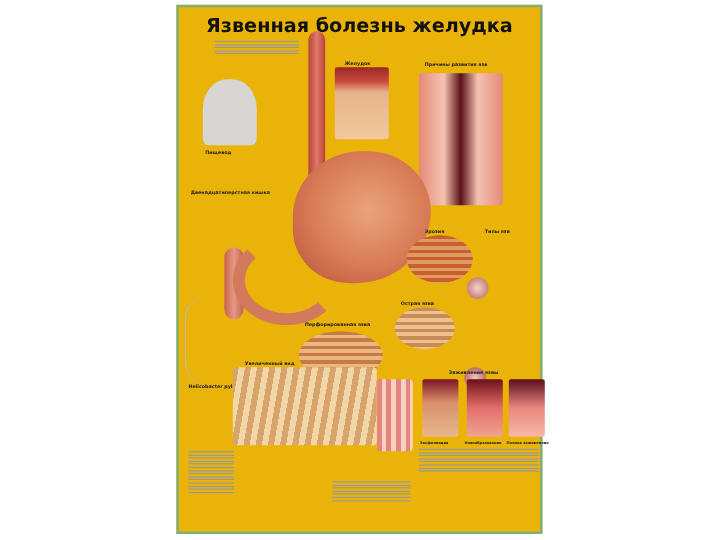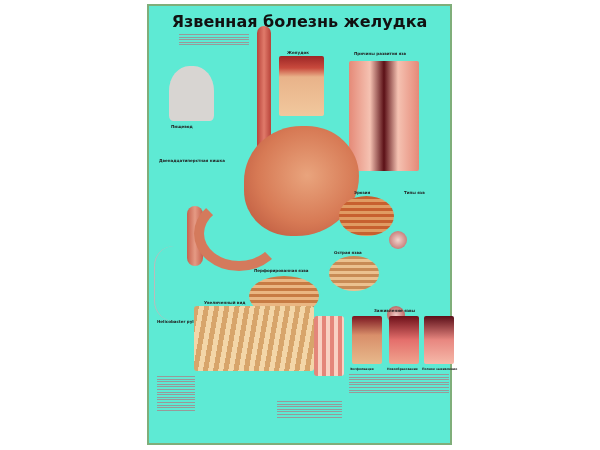--- a/index.html
+++ b/index.html
@@ -1,17 +1,17 @@
 <!DOCTYPE html>
 <html><head>
 <meta charset="utf-8">
 <style>
   html,body{margin:0;padding:0;background:#fff;}
   body{width:600px;height:450px;position:relative;overflow:hidden;font-family:"DejaVu Sans",sans-serif;}
-  .poster{position:absolute;left:147px;top:4px;width:305px;height:441px;border:2px solid #7fae7a;background:#5eead4;box-sizing:border-box;}
+  .poster{position:absolute;left:147px;top:4px;width:305px;height:441px;border:2px solid #7fae7a;background:#eab308;box-sizing:border-box;}
   .title{position:absolute;left:0;right:0;top:6px;text-align:center;font-weight:bold;font-size:16px;color:#111;font-family:"DejaVu Sans",sans-serif;}
   .lbl{position:absolute;font-size:4px;font-weight:bold;color:#222;white-space:nowrap;}
   .txt{position:absolute;font-size:2.6px;line-height:3.3px;color:#555;}
   .line{height:1px;background:#999;margin:0 0 1.6px 0;}
   .esoph{position:absolute;left:108px;top:20px;width:14px;height:140px;border-radius:7px;background:linear-gradient(90deg,#b8433a,#e07a6a,#b8433a);}
   .stomach{position:absolute;left:95px;top:120px;width:115px;height:110px;border-radius:55% 50% 60% 45%;background:radial-gradient(ellipse at 55% 45%,#e9a47d 0%,#d77a55 55%,#b65039 100%);}
   .duod{position:absolute;left:45px;top:190px;width:70px;height:55px;border:10px solid #d47a5c;border-radius:50%;border-top-color:transparent;border-right-color:transparent;}
   .colon{position:absolute;left:38px;top:200px;width:16px;height:60px;border-radius:8px;background:linear-gradient(90deg,#c6614d,#e59a84,#c6614d);}
   .human{position:absolute;left:20px;top:60px;width:45px;height:55px;border-radius:45% 45% 10% 10%;background:#d8d5d2;}
   .wall{position:absolute;left:130px;top:50px;width:45px;height:60px;background:linear-gradient(180deg,#9c2626 0,#c94a3d 20%,#e9b38a 35%,#f1c89d 100%);border-radius:2px;}

